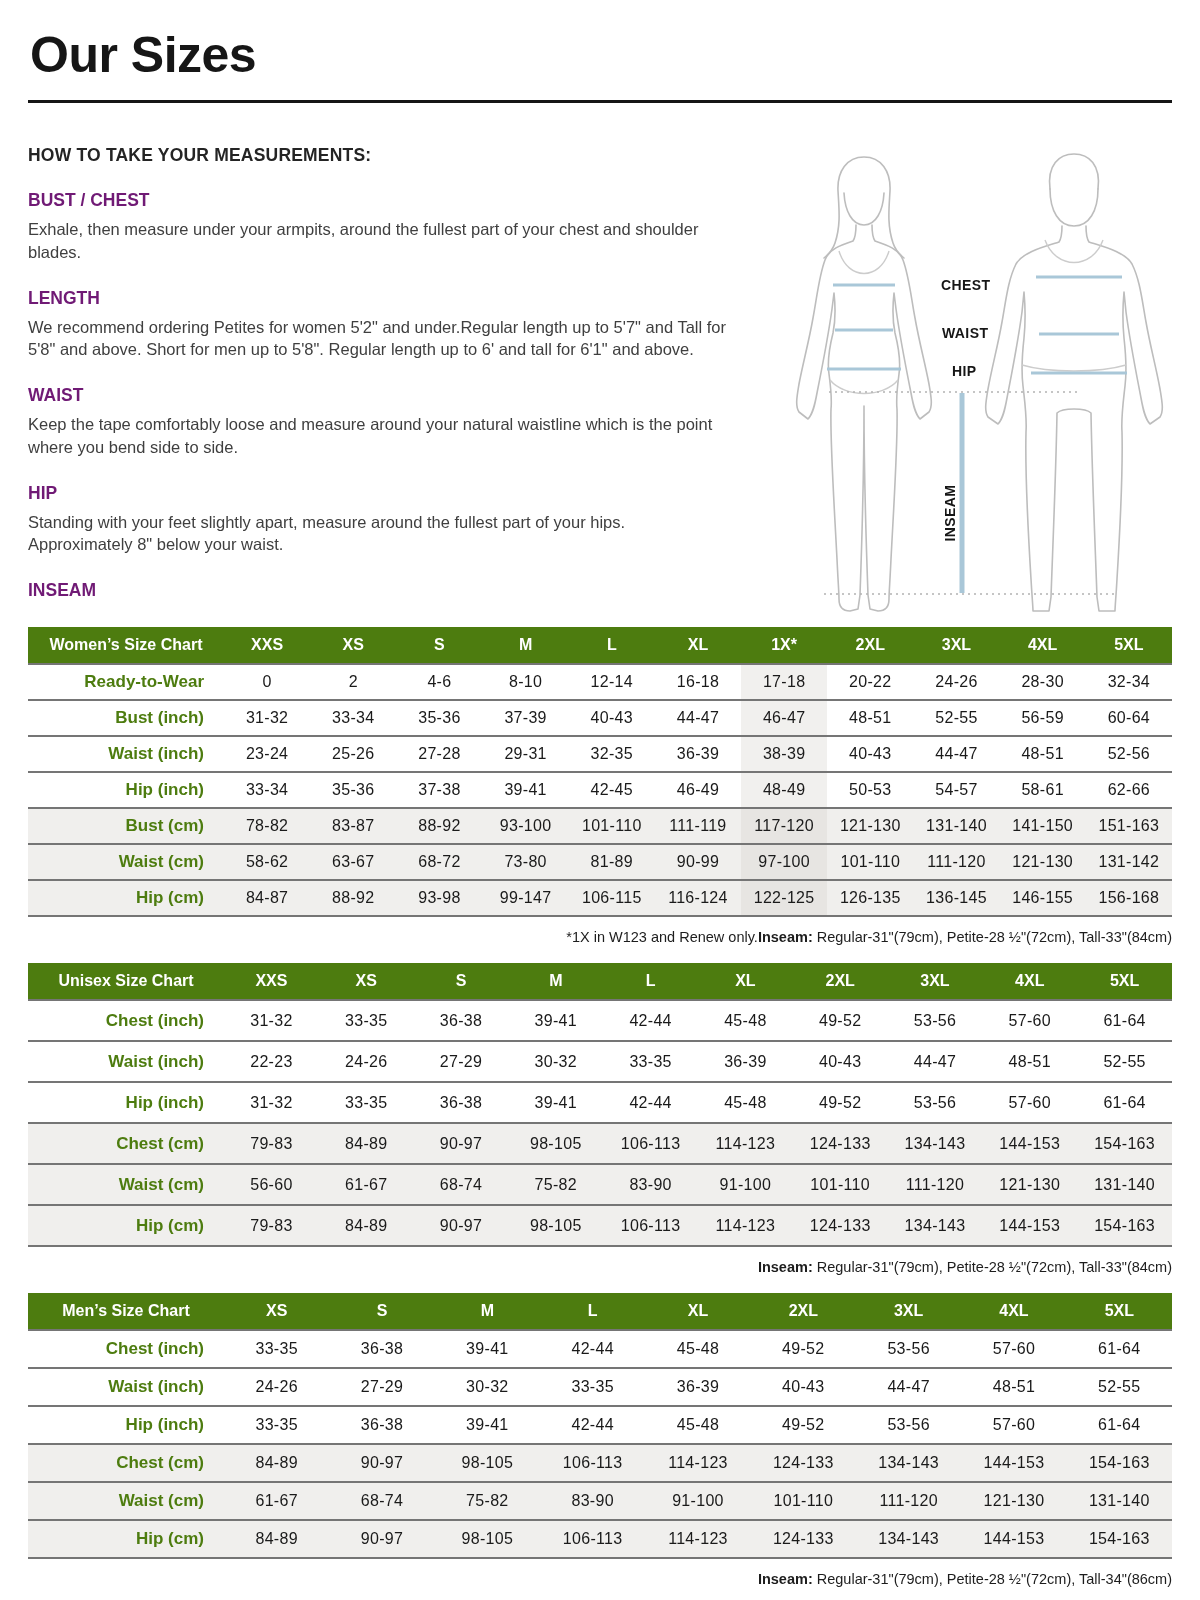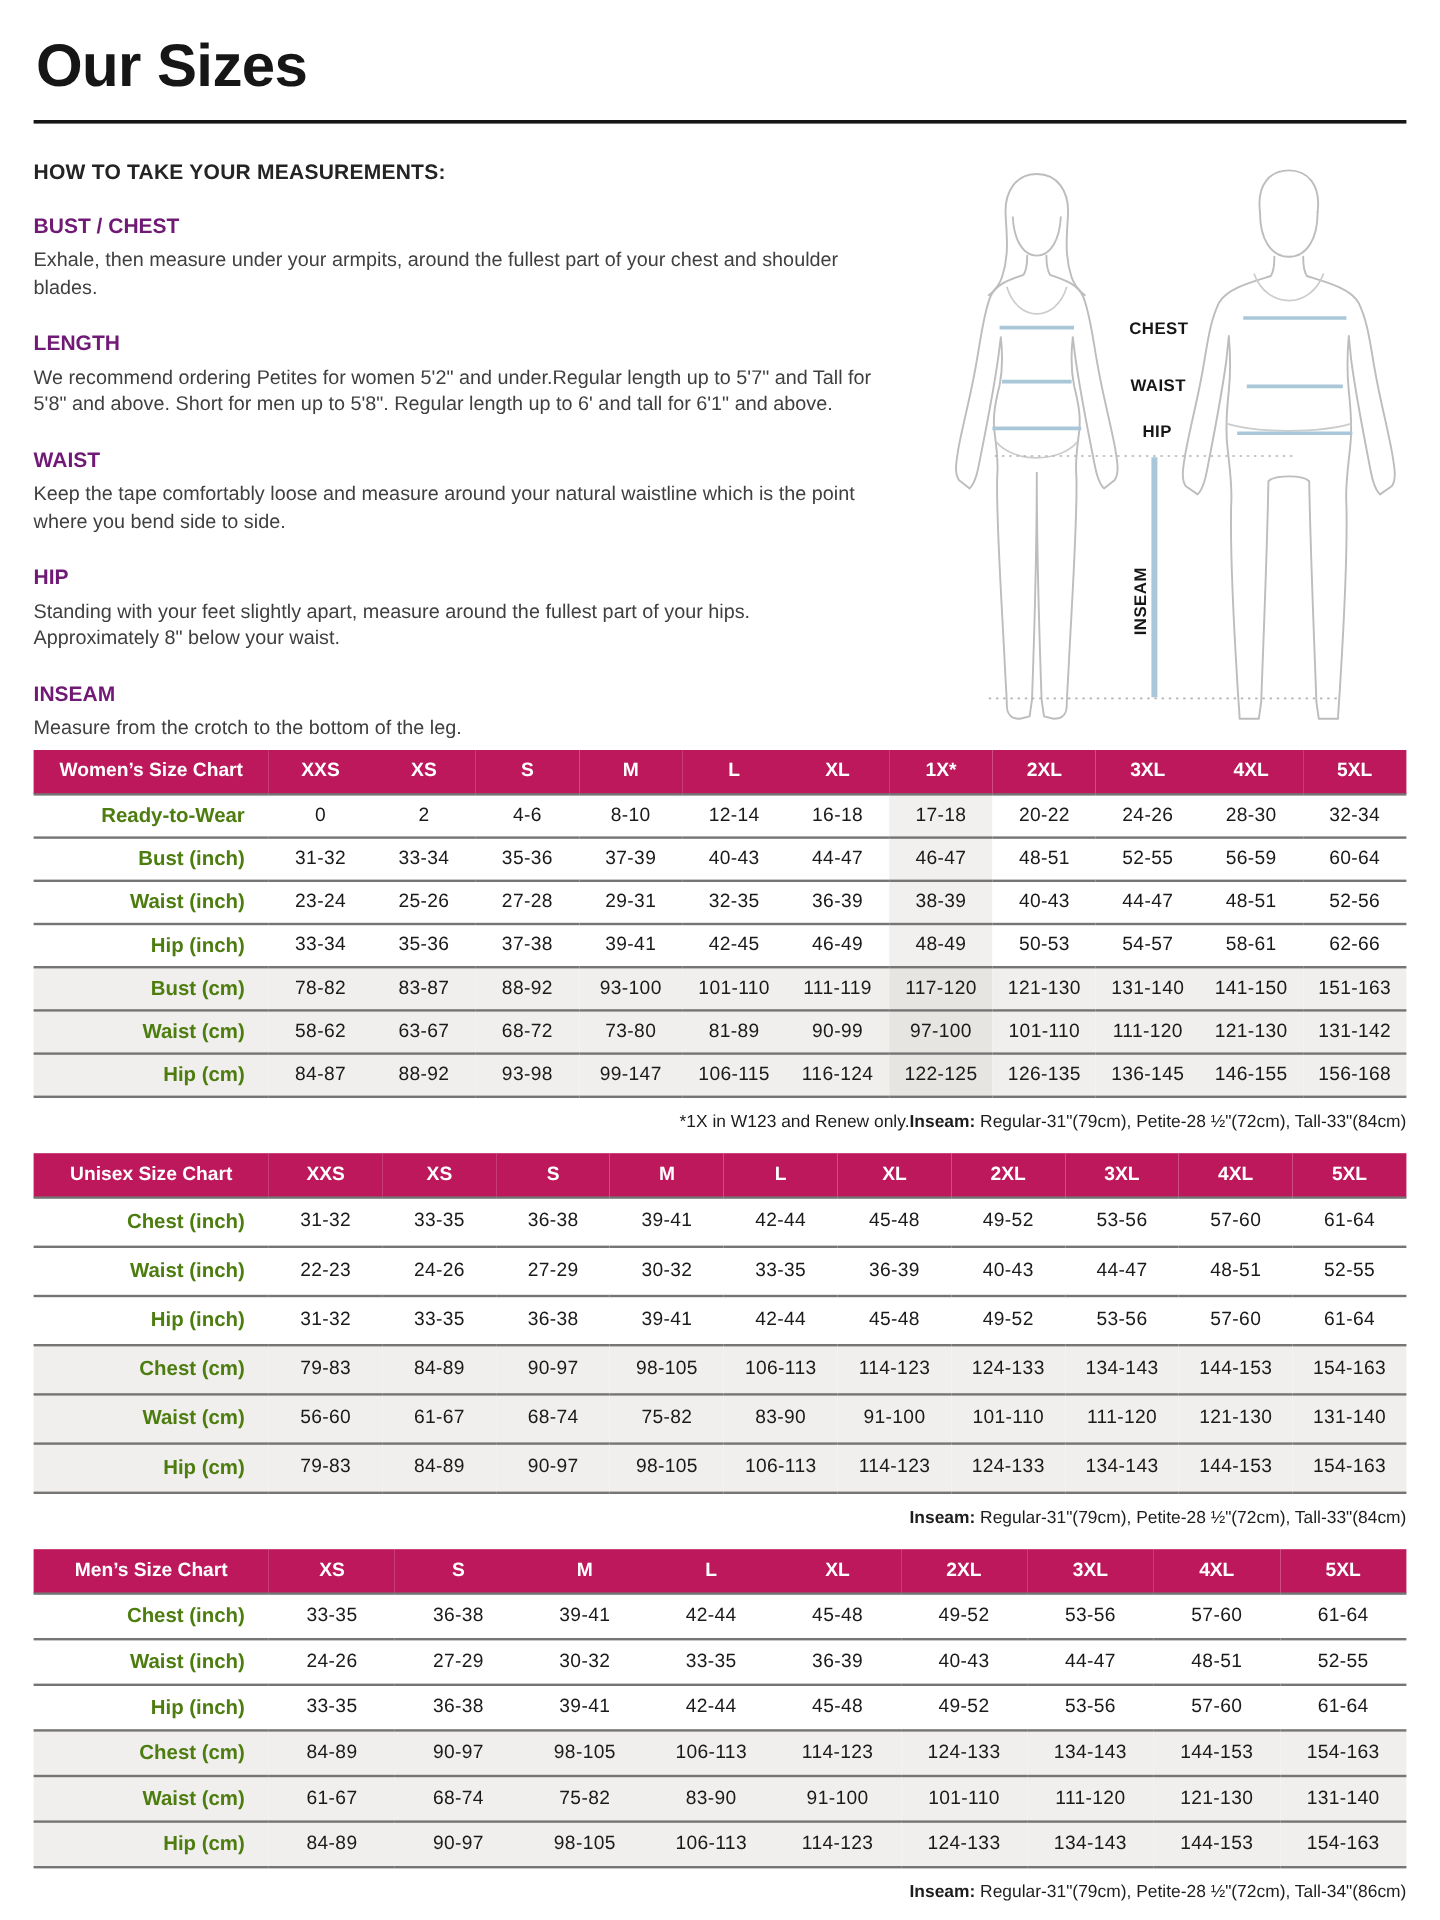--- a/index.html
+++ b/index.html
@@ -2,36 +2,36 @@
 <html><head>
 <meta charset="utf-8">
 <style>
   * { box-sizing: border-box; }
   body { margin:0; background:#ffffff; font-family:"Liberation Sans", sans-serif; }
   .page { position:relative; width:1200px; height:1600px; padding:0 28px; overflow:hidden; background:#fff; }
 
   h1.page-title { font-size:50px; font-weight:800; color:#161616; margin:26px 0 0 2px; letter-spacing:-0.5px; }
   .title-rule { border:none; border-top:3px solid #161616; margin:16px 0 0 0; }
 
-  .top-section { display:flex; margin-top:26px;gap:28px; }
+  .top-section { display:flex; margin-top:38px;gap:28px; }
   .instructions { width:726px; }
   .instructions h2 { font-size:17.5px; font-weight:800; color:#242424; margin:4px 0 0; letter-spacing:0.2px; }
   .m-section h3 { font-size:17.5px; font-weight:800; color:#701a75; margin:24px 0 7px; }
   .m-section p { font-size:16.5px; color:#3f3f3f; line-height:1.38; margin:0; }
 
   .diagram { width:406px; height:480px; position:relative; margin-left:12px; }
   .fig { stroke:#bdbdbd; fill:none; stroke-width:1.6; stroke-linecap:round; stroke-linejoin:round; }
   .garment { stroke:#cccccc; fill:none; stroke-width:1.4; }
   .measure { stroke:#a9c7d8; stroke-width:3; }
   .inseam-line { stroke:#a9c7d8; stroke-width:5; }
   .dotted { stroke:#b3b3b3; stroke-width:1.3; stroke-dasharray:2 4; fill:none; }
   .diagram text { font-family:"Liberation Sans", sans-serif; font-size:14px; font-weight:700; fill:#161616; letter-spacing:0.4px; }
 
   table { width:100%; border-collapse:collapse; table-layout:fixed; margin-top:6px; }
-  thead th { background:#be185d; color:#ffffff; font-size:16px; font-weight:700; padding:9px 2px; text-align:center; }
+  thead th { background:#4d7c0f; color:#ffffff; font-size:16px; font-weight:700; padding:9px 2px; text-align:center; }
   thead th.tbl-title { width:196px; }
   tbody tr { border-top:2px solid #757575; }
   tbody tr:last-child { border-bottom:2px solid #757575;margin-left:44px; }
   tbody th { font-size:17px; font-weight:700; color:#4d7c0f; text-align:right; padding:7px 20px 7px 2px; background:#fff; }
   tbody td { font-size:16px; color:#1a1a1a; text-align:center; padding:7px 2px; letter-spacing:0.3px; background:#fff; }
   tr.shaded th, tr.shaded td { background:#f0efed; }
   td.hl { background:#f1f0ee; }
   tr.shaded td.hl { background:#e7e5e2; }
   .t-unisex tbody th, .t-unisex tbody td { padding-top:9.5px; padding-bottom:9.5px; }
   .t-men tbody th, .t-men tbody td { padding-top:8px; padding-bottom:8px; }
@@ -63,21 +63,20 @@
       <div class="m-section">
         <h3>WAIST</h3>
         <p>Keep the tape comfortably loose and measure around your natural waistline which is the point where you bend side to side.</p>
       </div>
       <div class="m-section">
         <h3>HIP</h3>
         <p>Standing with your feet slightly apart, measure around the fullest part of your hips. Approximately 8" below your waist.</p>
       </div>
       <div class="m-section">
         <h3>INSEAM</h3>
-        <p>Measure from the crotch to the bottom of the leg.</p>
       </div>
     </div>
 
     <div class="diagram">
       <svg width="406" height="480" viewBox="0 0 400 480">
 
         <g>
           <path class="fig" d="M95,16 C78,16 68,30 69,50 C70,68 72,84 66,102 C64,108 60,113 55,117 M95,16 C112,16 122,30 121,50 C120,68 118,84 124,102 C126,108 130,113 135,117"></path>
           <path class="fig" d="M75,52 C76,70 83,84 95,84 C107,84 114,70 115,52"></path>
           <path class="fig" d="M87,84 C87,92 86,97 84,100 C72,104 60,108 56,119 C50,135 48,156 44,177 C40,200 34,222 30,243 C28,255 26,265 30,271 L39,278 C44,273 46,263 48,252 C53,227 59,197 63,168 L65,152 C67,170 66,182 64,192 C60,208 58,220 60,233 C62,248 63,258 62,268 C61,300 65,360 68,418 C69,440 70,452 70,458 C70,466 73,470 81,470 L89,468 L91,454 C93,398 95,328 95,265 M95,265 C95,328 97,398 99,454 L101,468 L109,470 C117,470 120,466 120,458 C120,452 121,440 122,418 C125,360 129,300 128,268 C127,258 128,248 130,233 C132,220 130,208 126,192 C124,182 123,170 125,152 L127,168 C131,197 137,227 142,252 C144,263 146,273 151,278 L160,271 C164,265 162,255 160,243 C156,222 150,200 146,177 C142,156 140,135 134,119 C130,108 118,104 106,100 C104,97 103,92 103,84"></path>

